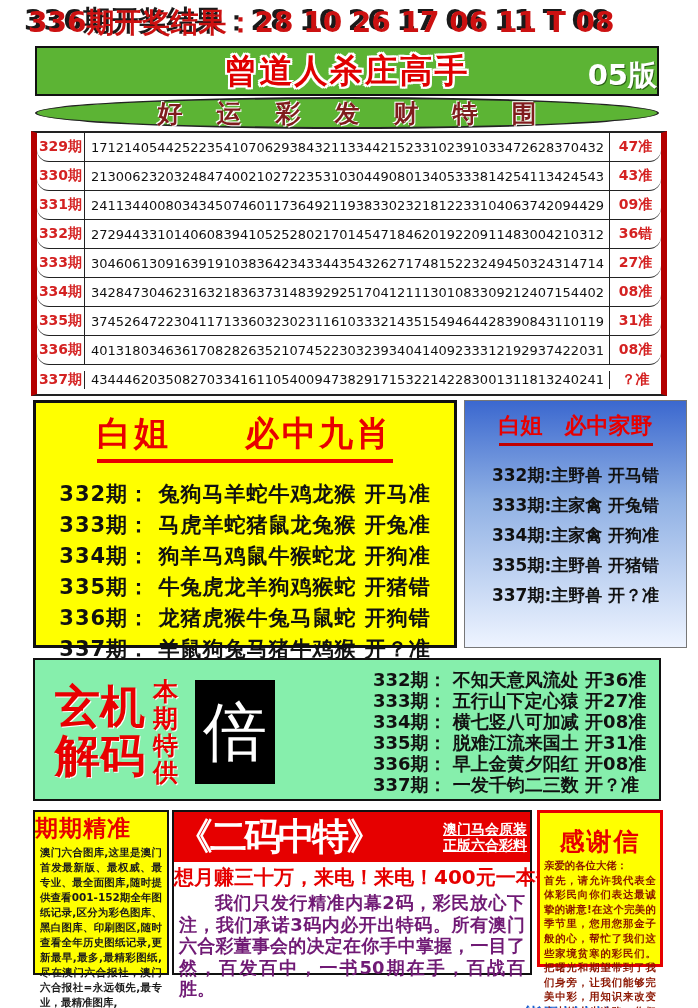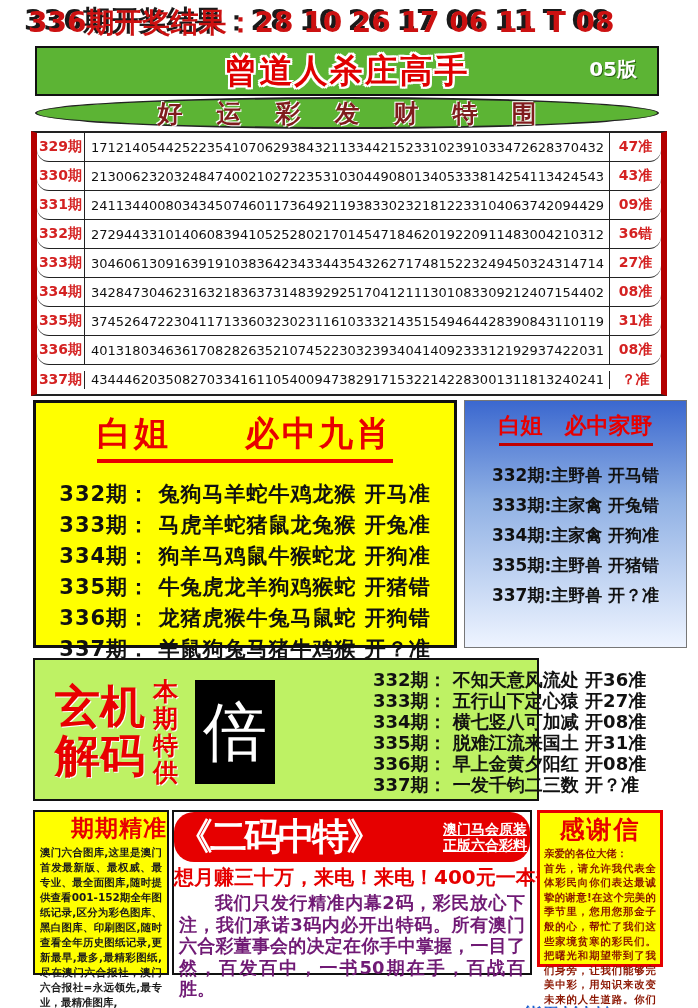--- a/index.html
+++ b/index.html
@@ -18,22 +18,22 @@
     position:absolute; left:35px; top:46px; width:624px; height:50px;
     background:#5cb434; border:2px solid #111;
     display:flex; align-items:center; justify-content:center;
   }
   .banner-title {
     font-size:33px; font-weight:bold; color:#e00000; letter-spacing:2px;
     text-shadow:-2px 0 #fff,2px 0 #fff,0 -2px #fff,0 2px #fff,
                 -2px -2px #fff,2px 2px #fff,-2px 2px #fff,2px -2px #fff;
   }
   .banner-edition {
-    position:absolute; right:20px; top:8px;
-    font-size:20px; font-weight:bold; color:#ffffff;
+    position:absolute; right:0; top:8px;
+    font-size:29px; font-weight:bold; color:#ffffff;
     text-shadow:1px 1px 0 #2a6014;
   }
   .ellipse {
     position:absolute; left:35px; top:97px; width:624px; height:32px;
     background:#5cb434; border:2px solid #222; border-radius:50%;
     display:flex; align-items:center; justify-content:center;
   }
   .ellipse-text {
     font-size:25px; font-weight:bold; color:#7f1d1d;
     letter-spacing:34px; margin-right:-34px;
@@ -80,22 +80,22 @@
     border:1px solid #777; text-align:center;
   }
   .jy-title {
     display:inline-block; margin-top:10px; font-size:22px; font-weight:900;
     color:#e80000; border-bottom:3px solid #c00000; padding-bottom:2px;
   }
   .jy-rows { margin-top:14px; }
   .jy-row { font-size:17px; font-weight:bold; color:#111; line-height:30px; }
   
   .panel-dc {
-    position:absolute; left:33px; top:658px; width:506px; height:143px;
-    background:#bef264; border:2px solid #111;
+    position:absolute; left:33px; top:658px; width:628px; height:143px;
+    background:#86efac; border:2px solid #111;
   }
   .dc-left { position:absolute; left:20px; top:18px; display:flex; align-items:center; }
   .dc-big {
     font-size:45px; font-weight:900; color:#e80000; line-height:1.08;
     text-shadow:1px 1px 0 #fff;
   }
   .dc-vert {
     width:30px; margin-left:8px; font-size:25px; font-weight:900; color:#e80000;
     word-break:break-all; line-height:27px; text-shadow:1px 1px 0 #fff;
   }
@@ -105,48 +105,48 @@
   }
   .dc-char { color:#fff; font-size:64px; font-family:"DejaVu Serif","Liberation Serif",serif; }
   .dc-rows { position:absolute; left:338px; top:9px; }
   .dc-row { font-size:18px; font-weight:bold; color:#111; line-height:21px; white-space:nowrap; }
   
   .panel-bl {
     position:absolute; left:33px; top:810px; width:136px; height:165px;
     background:#ffff00; border:2px solid #111;
   }
   .bl-title {
-    text-align:right; color:#e80000; font-size:23px; font-weight:900;
+    text-align:left; color:#e80000; font-size:23px; font-weight:900;
     margin-top:1px; letter-spacing:1px;
   }
   .bl-body {
     padding:1px 5px; font-size:10.5px; line-height:15px; color:#1a1a1a;
     text-align:justify; font-weight:bold;
   }
   .panel-bm {
     position:absolute; left:172px; top:810px; width:360px; height:165px;
     background:#ffffff; border:2px solid #111;
   }
-  .bm-header { height:50px; background:#e60000; display:flex; align-items:center; color:#fff;border-radius:20px; }
+  .bm-header { height:50px; background:#e60000; display:flex; align-items:center; color:#fff; }
   .bm-title { font-size:37px; font-weight:900; margin-left:2px; letter-spacing:-3px; white-space:nowrap; }
   .bm-side { margin-left:auto; margin-right:3px; text-align:center; font-weight:bold;text-decoration:underline; }
   .bm-side div { font-size:14px; line-height:16px; white-space:nowrap; }
   .bm-redline { color:#e60000; font-weight:900; font-size:20px; text-align:center; margin-top:2px; white-space:nowrap; }
   .bm-para {
     color:#701a75; font-weight:bold; font-size:18px; line-height:21.5px;
     padding:1px 5px 0 5px; text-indent:2em; text-align:justify;
   }
   .bm-footer { display:flex; align-items:center; padding:1px 3px 0 3px; color:#1b5fd0; }
   .bm-note { font-size:13px; font-weight:bold; white-space:nowrap; }
   .bm-cod { font-size:24px; font-weight:400; margin-left:auto; text-shadow:1px 1px 0 #a8c6e8; white-space:nowrap; }
   .panel-br {
     position:absolute; left:537px; top:810px; width:126px; height:157px;
     background:#ffff00; border:3px solid #e60000;
   }
-  .br-title { text-align:center; color:#e60000; font-size:25px; font-weight:900; letter-spacing:2px; }
+  .br-title { text-align:center; color:#e60000; font-size:25px; font-weight:900; letter-spacing:2px;margin-top:12px; }
   .br-greeting, .br-body { padding:0 4px; font-size:10.4px; line-height:14.6px; color:#8b1500; font-weight:bold; text-align:justify; }
 </style>
 </head>
 <body>
 
 <div class="top-line">336期开奖结果：28 10 26 17 06 11 T 08</div>
 
 <div class="banner">
   <span class="banner-title">曾道人杀庄高手</span>
   <span class="banner-edition">05版</span>

